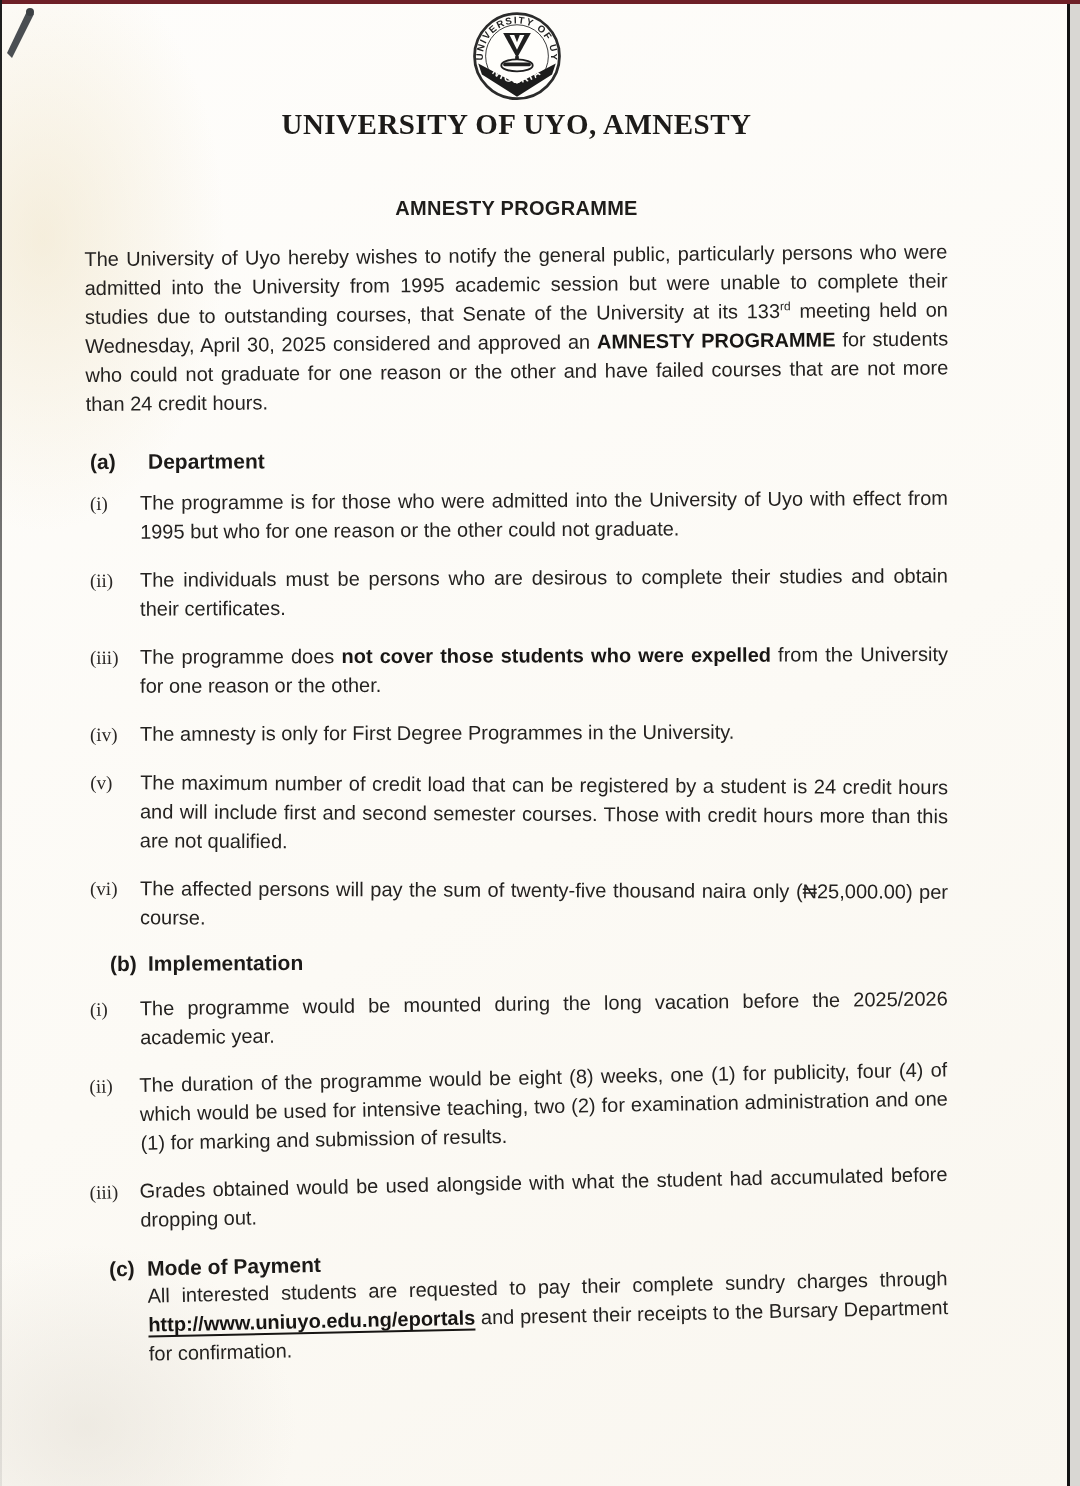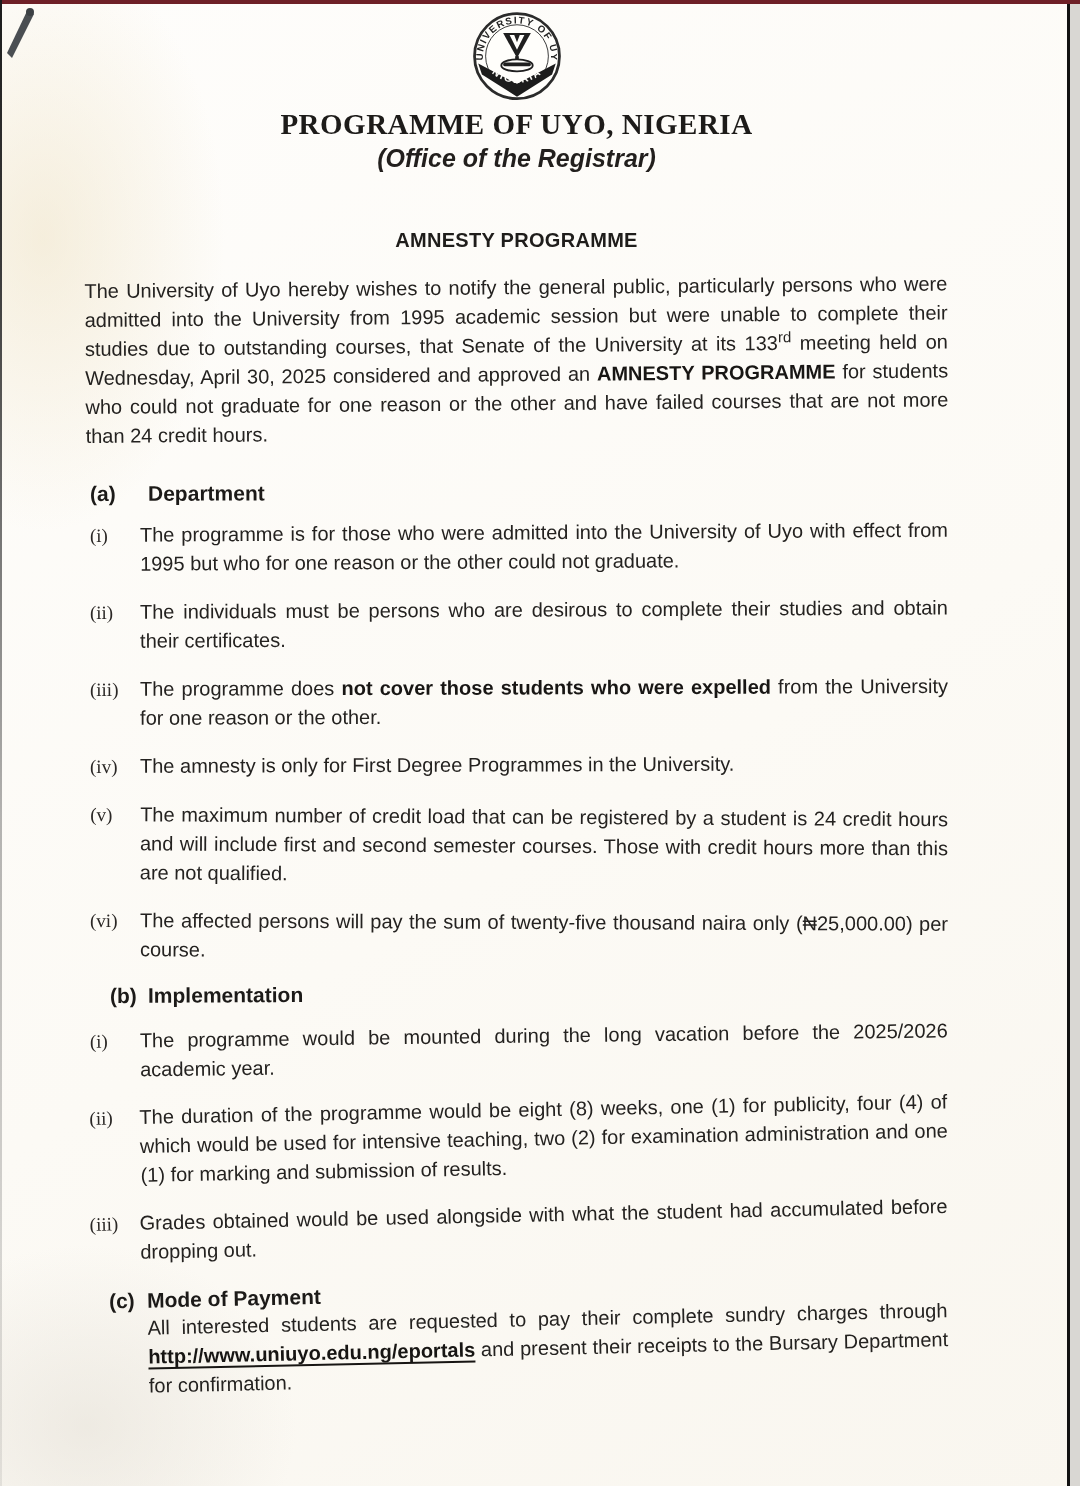--- a/index.html
+++ b/index.html
@@ -26,21 +26,21 @@
   .content{position:absolute;left:85px;top:10px;width:863px;}
 
   .logo{width:100px;height:96px;margin:0 auto;}
   .uni-name{margin:2px 0 0;text-align:center;font-family:"Liberation Serif","DejaVu Serif",serif;
     font-size:29px;font-weight:700;letter-spacing:.5px;color:#1d1b19;}
   .office{margin:3px 0 0;text-align:center;font-size:25px;font-weight:700;font-style:italic;color:#221f1d;}
   .doc-title{margin:56px 0 0;text-align:center;font-size:20px;font-weight:700;letter-spacing:.3px;color:#1f1d1b;}
 
   .para{margin:25px 0 0;font-size:20px;line-height:29px;text-align:justify;}
   .tilt{transform:rotate(var(--tilt,0deg));transform-origin:0 50%;}
-  sup{font-size:15px;line-height:0;}
+  sup{font-size:12px;line-height:0;}
   b{font-weight:700;color:#181614;}
 
   .sec-head{display:flex;font-size:21px;font-weight:700;color:#1c1a18;align-items:baseline;}
   .sec-head .lbl{flex:0 0 auto;}
   .head-a{margin:31px 0 0 5px;}
   .head-a .lbl{width:58px;}
   .head-b{margin:20px 0 0 25px;}
   .head-b .lbl{width:38px;}
   .head-c{margin:22px 0 0 25px;}
   .head-c .lbl{width:38px;}
@@ -89,22 +89,21 @@
           <ellipse cx="52" cy="60" rx="17" ry="6.5" fill="#fffefb" stroke="#1f1f1f" stroke-width="2"></ellipse>
           <rect x="37" y="57" width="30" height="4" rx="2" fill="#1f1f1f"></rect>
         </g>
         <path d="M 10,58 L 52,80 L 94,58 L 90,70 L 52,94 L 14,70 Z" fill="#1c1c1c"></path>
         <text font-size="11" font-weight="bold" letter-spacing="2" fill="#fffefb" text-anchor="middle" font-family="Liberation Sans, DejaVu Sans, sans-serif">
           <textPath href="#arcBot" startOffset="50%">NIGERIA</textPath>
         </text>
       </svg>
     </div>
 
-    <h1 class="uni-name">PROGRAMME OF UYO, NIGERIA</h1>
-    <h2 class="office">(Office of the Registrar)</h2>
+    <h1 class="uni-name">UNIVERSITY OF UYO, AMNESTY</h1>
 
     <h3 class="doc-title">AMNESTY PROGRAMME</h3>
 
     <p class="para tilt" style="--tilt:-0.5deg"><span>The University of Uyo hereby wishes to notify the general public, particularly persons who were admitted into the University from 1995 academic session but were unable to complete their studies due to outstanding courses, that Senate of the University at its 133</span><sup>rd</sup><span> meeting held on Wednesday, April 30, 2025 considered and approved an </span><b>AMNESTY PROGRAMME</b><span> for students who could not graduate for one reason or the other and have failed courses that are not more than 24 credit hours.</span></p>
 
     <div class="sec-head head-a tilt" style="--tilt:-0.2deg">
       <span class="lbl">(a)</span>
       <span>Department</span>
     </div>
 

